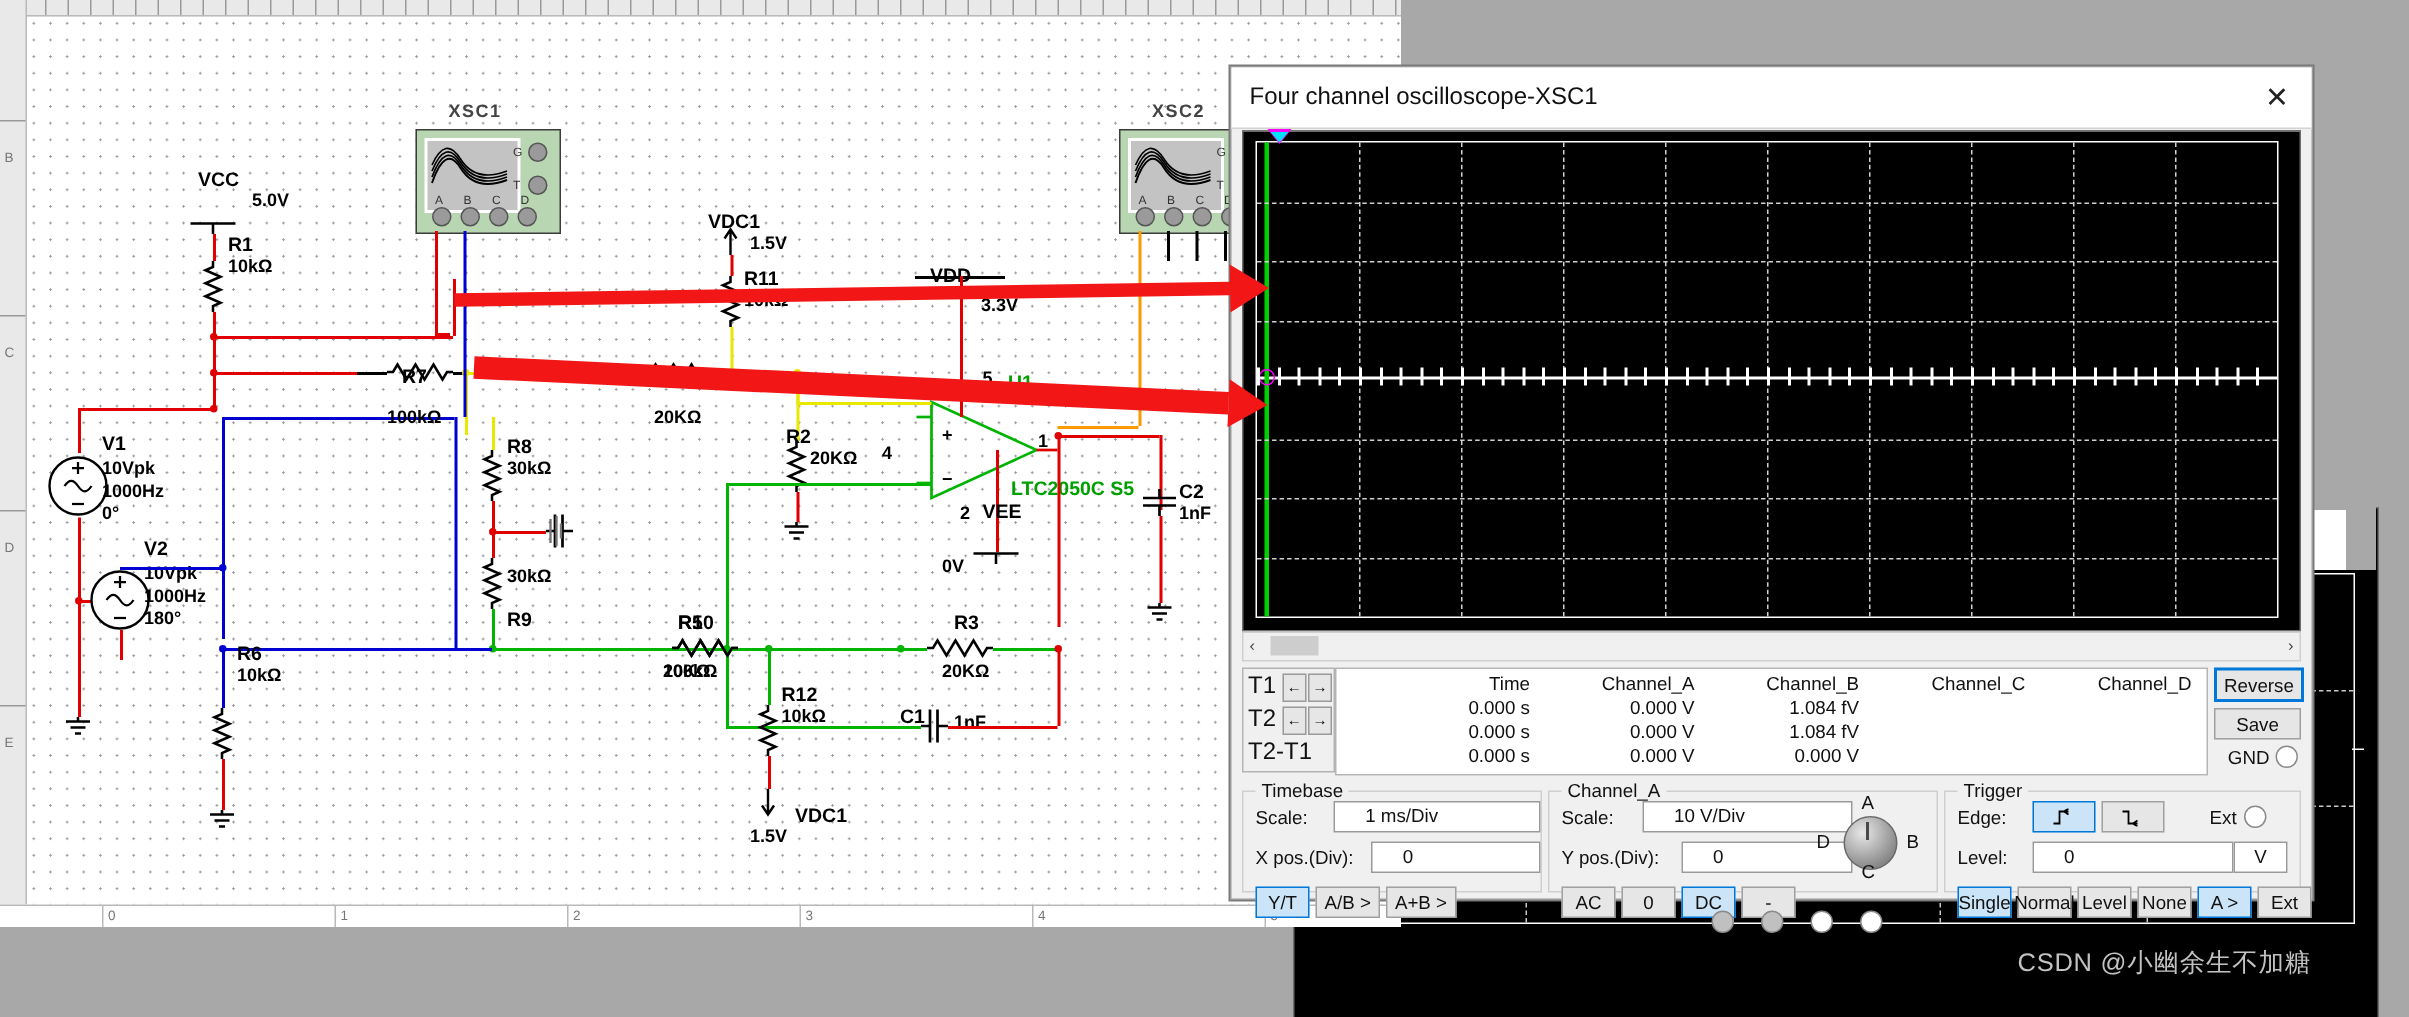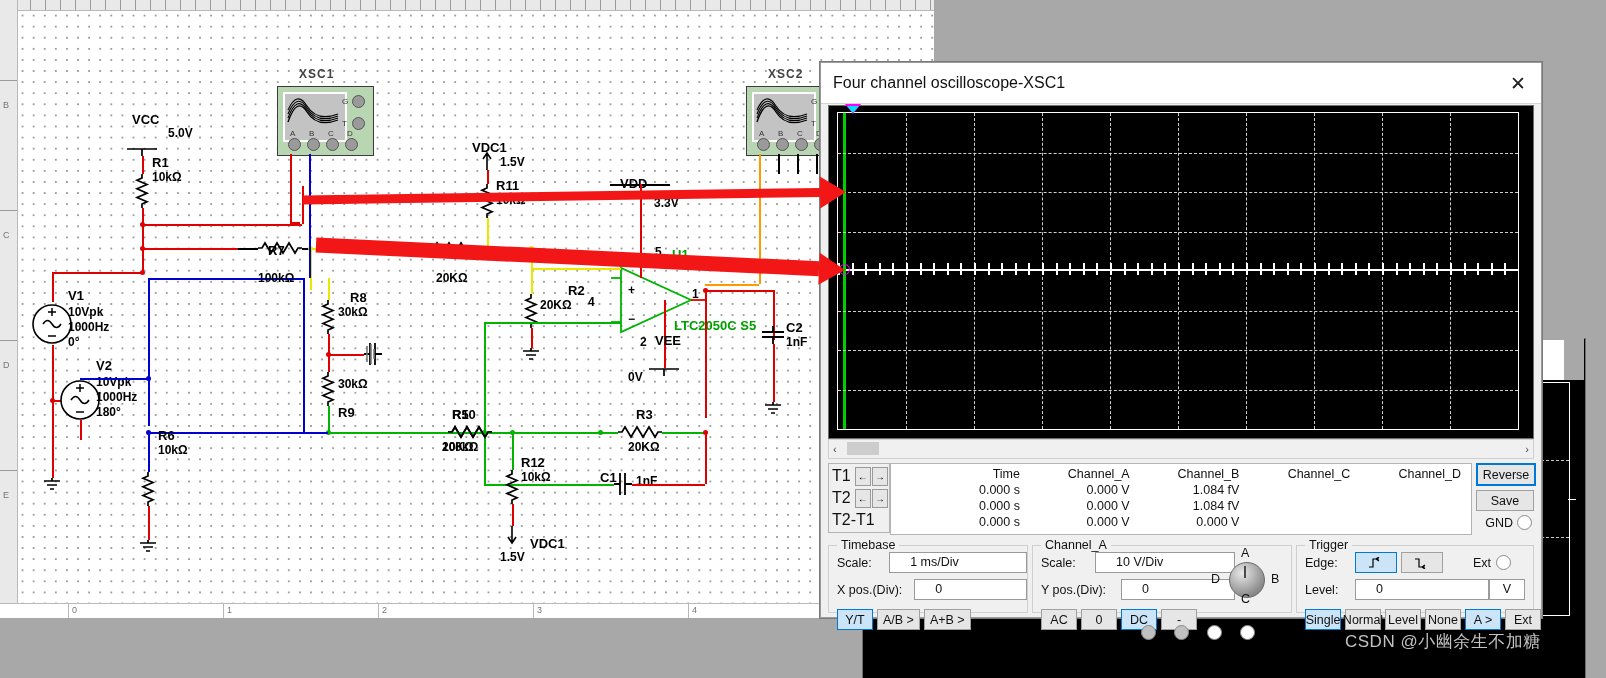--- a/index.html
+++ b/index.html
@@ -51,21 +51,20 @@
   .instr{position:absolute;width:95px;height:68px;background:#b9d6b2;border:1px solid #3b3b3b;}
   .instr-screen{position:absolute;left:5px;top:5px;width:60px;height:46px;background:#c3c3c3;border:2px solid #fff;}
   .pin{position:absolute;width:11px;height:11px;border-radius:50%;background:#9a9a9a;border:1px solid #555;}
   .pin-lbl{position:absolute;font-size:8px;color:#333;}
 
   
   #scope-window{
     position:absolute;left:820px;top:44px;width:720px;height:554px;
     background:#f0f0f0;border:1px solid #9a9a9a;
     box-shadow:0 0 0 1px #7a7a7a;
-    margin-top:18px;
   }
   #scope-titlebar{height:40px;background:#fff;border-bottom:1px solid #d4d4d4;display:flex;align-items:center;}
   #scope-title{margin-left:12px;font-size:16px;color:#111;}
   #scope-close{margin-left:auto;width:46px;height:40px;display:flex;align-items:center;justify-content:center;
      font-size:19px;color:#222;cursor:default;}
 
   #scope-screen-wrap{position:absolute;left:7px;top:42px;width:704px;height:332px;background:#000;
      border:1px solid #6e6e6e;}
   #scope-screen{position:absolute;left:8px;top:6px;width:680px;height:316px;background:#000;border:1px solid #fff;}
   .sgrid-v{position:absolute;top:0;bottom:0;width:0;border-left:1px dashed #d0d0d0;}
@@ -219,21 +218,21 @@
       <div class="lbl " style="left:268px;top:243px;">R7</div>
       <div class="lbl lbl-sm" style="left:258px;top:271px;">100kΩ</div>
       <div class="wire wh" style="left:142px;top:248px;width:96px;border-top-color:#e00000;"></div>
       <div class="node" style="left:140px;top:246px;background:#e00000;"></div>
       <div class="node" style="left:308px;top:246px;background:#e8e800;"></div>
       <div class="wire wh" style="left:310px;top:248px;width:120px;border-top-color:#e8e800;"></div>
       <div class="wire wv" style="left:310px;top:248px;height:42px;border-left-color:#e8e800;"></div>
       <svg width="13" height="34" style="position:absolute;left:322px;top:300px;overflow:visible;">
         <path d="M6 0 L6 4 L1 6.166666666666666 L11 10.5 L1 14.833333333333332 L11 19.166666666666664 L1 23.5 L11 27.833333333333332 L6 30 L6 34" stroke="#000" fill="none" stroke-width="1.7"></path>
       </svg>
-      <div class="lbl " style="left:338px;top:290px;margin-left:12px;">R8</div>
+      <div class="lbl " style="left:338px;top:290px;">R8</div>
       <div class="lbl lbl-sm" style="left:338px;top:305px;">30kΩ</div>
       <div class="wire wv" style="left:328px;top:278px;height:22px;border-left-color:#e8e800;"></div>
       <div class="wire wv" style="left:328px;top:334px;height:20px;border-left-color:#e00000;"></div>
       <div class="node" style="left:326px;top:352px;background:#e00000;"></div>
       <div class="wire wh" style="left:328px;top:354px;width:36px;border-top-color:#e00000;"></div>
       <svg width="18" height="25" style="position:absolute;left:364px;top:342px;overflow:visible;">
         <path d="M0 12 L6 12 M6 1 L6 23 M11 1 L11 23 M11 12 L18 12" stroke="#000" fill="none" stroke-width="1.8"></path>
       </svg>
       <svg width="14" height="20" style="position:absolute;left:364px;top:344px;overflow:visible;">
         <path d="M3 2 L3 18 M7 0 L7 20 M10 5 L10 15" stroke="#777" fill="none" stroke-width="1.6"></path>
@@ -276,21 +275,21 @@
       </svg>
       <div class="wire wh" style="left:474px;top:248px;width:13px;border-top-color:#000;"></div>
       <div class="lbl " style="left:444px;top:243px;">R4</div>
       <div class="lbl lbl-sm" style="left:436px;top:271px;">20KΩ</div>
       <div class="wire wv" style="left:531px;top:248px;height:46px;border-left-color:#e8e800;"></div>
       <div class="node" style="left:529px;top:246px;background:#e8e800;"></div>
       <div class="wire wh" style="left:487px;top:248px;width:44px;border-top-color:#e8e800;"></div>
       <svg width="13" height="34" style="position:absolute;left:525px;top:294px;overflow:visible;">
         <path d="M6 0 L6 4 L1 6.166666666666666 L11 10.5 L1 14.833333333333332 L11 19.166666666666664 L1 23.5 L11 27.833333333333332 L6 30 L6 34" stroke="#000" fill="none" stroke-width="1.7"></path>
       </svg>
-      <div class="lbl " style="left:568px;top:283px;">R2</div>
+      <div class="lbl " style="left:524px;top:283px;">R2</div>
       <div class="lbl lbl-sm" style="left:540px;top:298px;">20KΩ</div>
       <div class="wire wv" style="left:531px;top:328px;height:20px;border-left-color:#e00000;"></div>
       <svg width="22" height="14" style="position:absolute;left:520px;top:348px;overflow:visible;">
         <path d="M11 0 L11 3 M3 3 L19 3 M6 7 L16 7 M9 11 L13 11" stroke="#000" fill="none" stroke-width="1.7"></path>
       </svg>
       <svg width="75" height="64" style="position:absolute;left:621px;top:268px;overflow:visible;">
         <path d="M0 0 L0 64 L70 32 Z" stroke="#00b400" fill="none" stroke-width="1.8"></path>
         <path d="M-10 10 L0 10" stroke="#00b400" fill="none" stroke-width="1.8"></path>
         <path d="M-10 54 L0 54" stroke="#00b400" fill="none" stroke-width="1.8"></path>
         <path d="M70 32 L84 32" stroke="#e00000" fill="none" stroke-width="1.8"></path>

